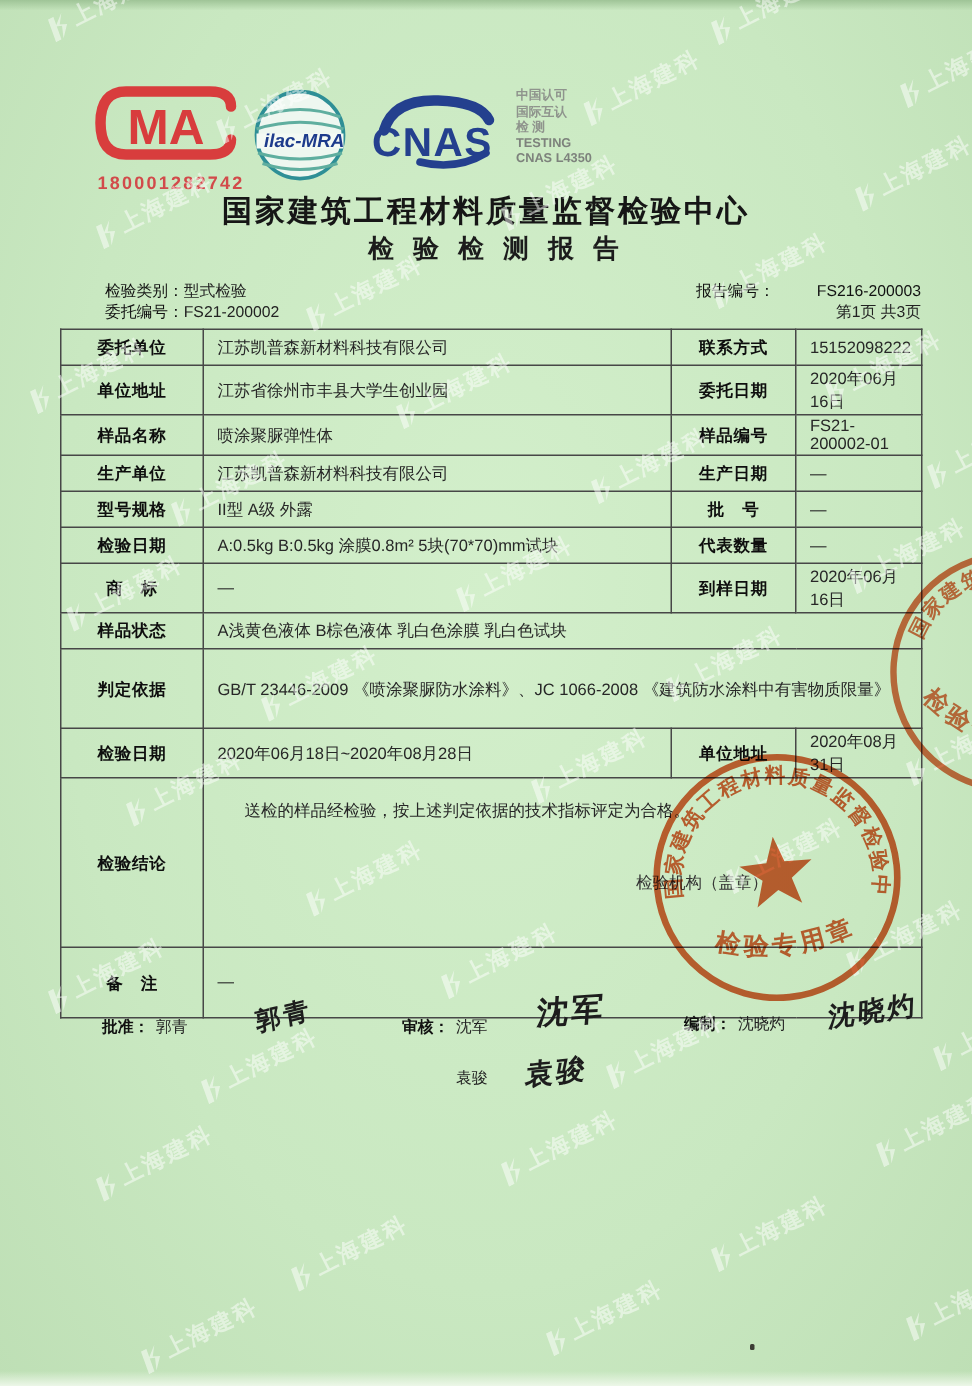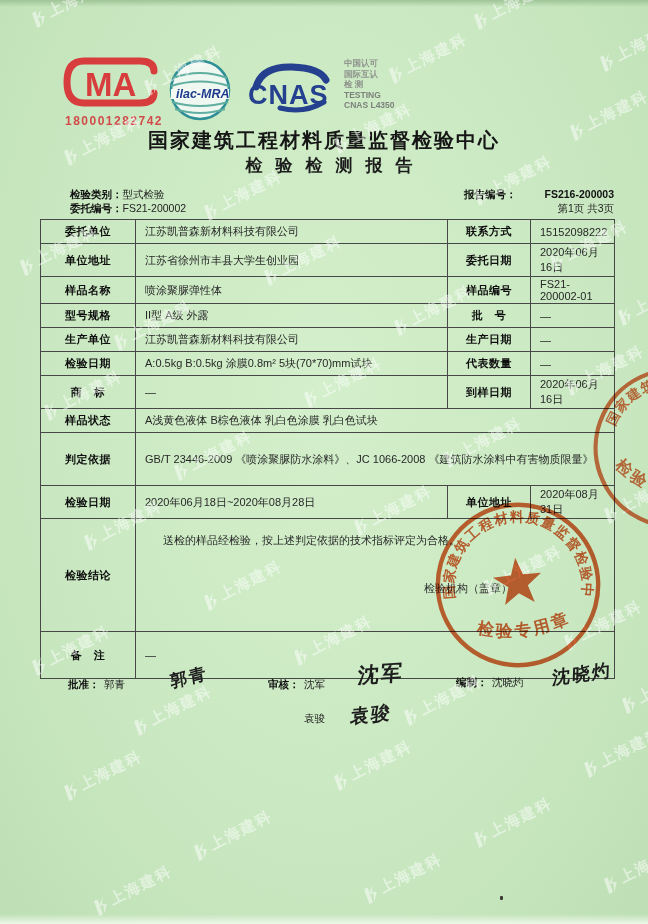--- a/index.html
+++ b/index.html
@@ -23,21 +23,21 @@
   .accred{margin-left:12px;margin-top:2px;font-size:8.5px;line-height:10.5px;color:#8f948d;font-weight:bold;}
   .accred .en{color:#7d827c;}
   
   .title{position:absolute;top:127px;left:0;width:100%;text-align:center;z-index:2;
          font-size:20px;font-weight:bold;color:#161616;letter-spacing:2px;}
   .subtitle{position:absolute;top:154px;left:0;width:100%;text-align:center;z-index:2;
          font-size:17px;font-weight:bold;color:#1c1c1c;letter-spacing:13px;padding-left:23px;box-sizing:border-box;}
   
   .meta{position:absolute;top:187px;left:42px;right:34px;z-index:2;display:flex;justify-content:space-between;
         font-size:10.5px;color:#222;}
-  .meta .lab{font-weight:bold;color:#111;padding-left:28px;}
+  .meta .lab{font-weight:normal;color:#111;padding-left:28px;}
   .meta-left div,.meta-right div{line-height:14px;}
   .meta-right{text-align:right;margin-left:20px;}
   
   table.rep{position:absolute;top:219px;left:40px;z-index:1;border-collapse:collapse;table-layout:fixed;width:574px;
             font-size:11px;color:#272727;}
   table.rep td{border:1px solid #474747;height:21px;padding:1px 6px;overflow:hidden;}
   table.rep td.lbl{text-align:center;font-weight:bold;color:#0e0e0e;letter-spacing:.5px;}
   table.rep td.val{text-align:left;padding-left:9px;}
   tr.trow-8 td{height:50px;}
   tr.trow-11 td{height:110px;vertical-align:top;}
@@ -421,30 +421,30 @@
           <td class="val">江苏省徐州市丰县大学生创业园</td>
           <td class="lbl">委托日期</td>
           <td class="val">2020年06月16日</td>
         </tr>
         <tr class="trow trow-2">
           <td class="lbl">样品名称</td>
           <td class="val">喷涂聚脲弹性体</td>
           <td class="lbl">样品编号</td>
           <td class="val">FS21-200002-01</td>
         </tr>
+        <tr class="trow trow-3">
+          <td class="lbl">生产单位</td>
+          <td class="val">江苏凯普森新材料科技有限公司</td>
+          <td class="lbl">生产日期</td>
+          <td class="val">—</td>
+        </tr>
         <tr class="trow trow-4">
           <td class="lbl">型号规格</td>
           <td class="val">II型 A级 外露</td>
           <td class="lbl">批　号</td>
-          <td class="val">—</td>
-        </tr>
-        <tr class="trow trow-3">
-          <td class="lbl">生产单位</td>
-          <td class="val">江苏凯普森新材料科技有限公司</td>
-          <td class="lbl">生产日期</td>
           <td class="val">—</td>
         </tr>
         <tr class="trow trow-5">
           <td class="lbl">检验日期</td>
           <td class="val">A:0.5kg B:0.5kg 涂膜0.8m² 5块(70*70)mm试块</td>
           <td class="lbl">代表数量</td>
           <td class="val">—</td>
         </tr>
         <tr class="trow trow-6">
           <td class="lbl">商　标</td>

